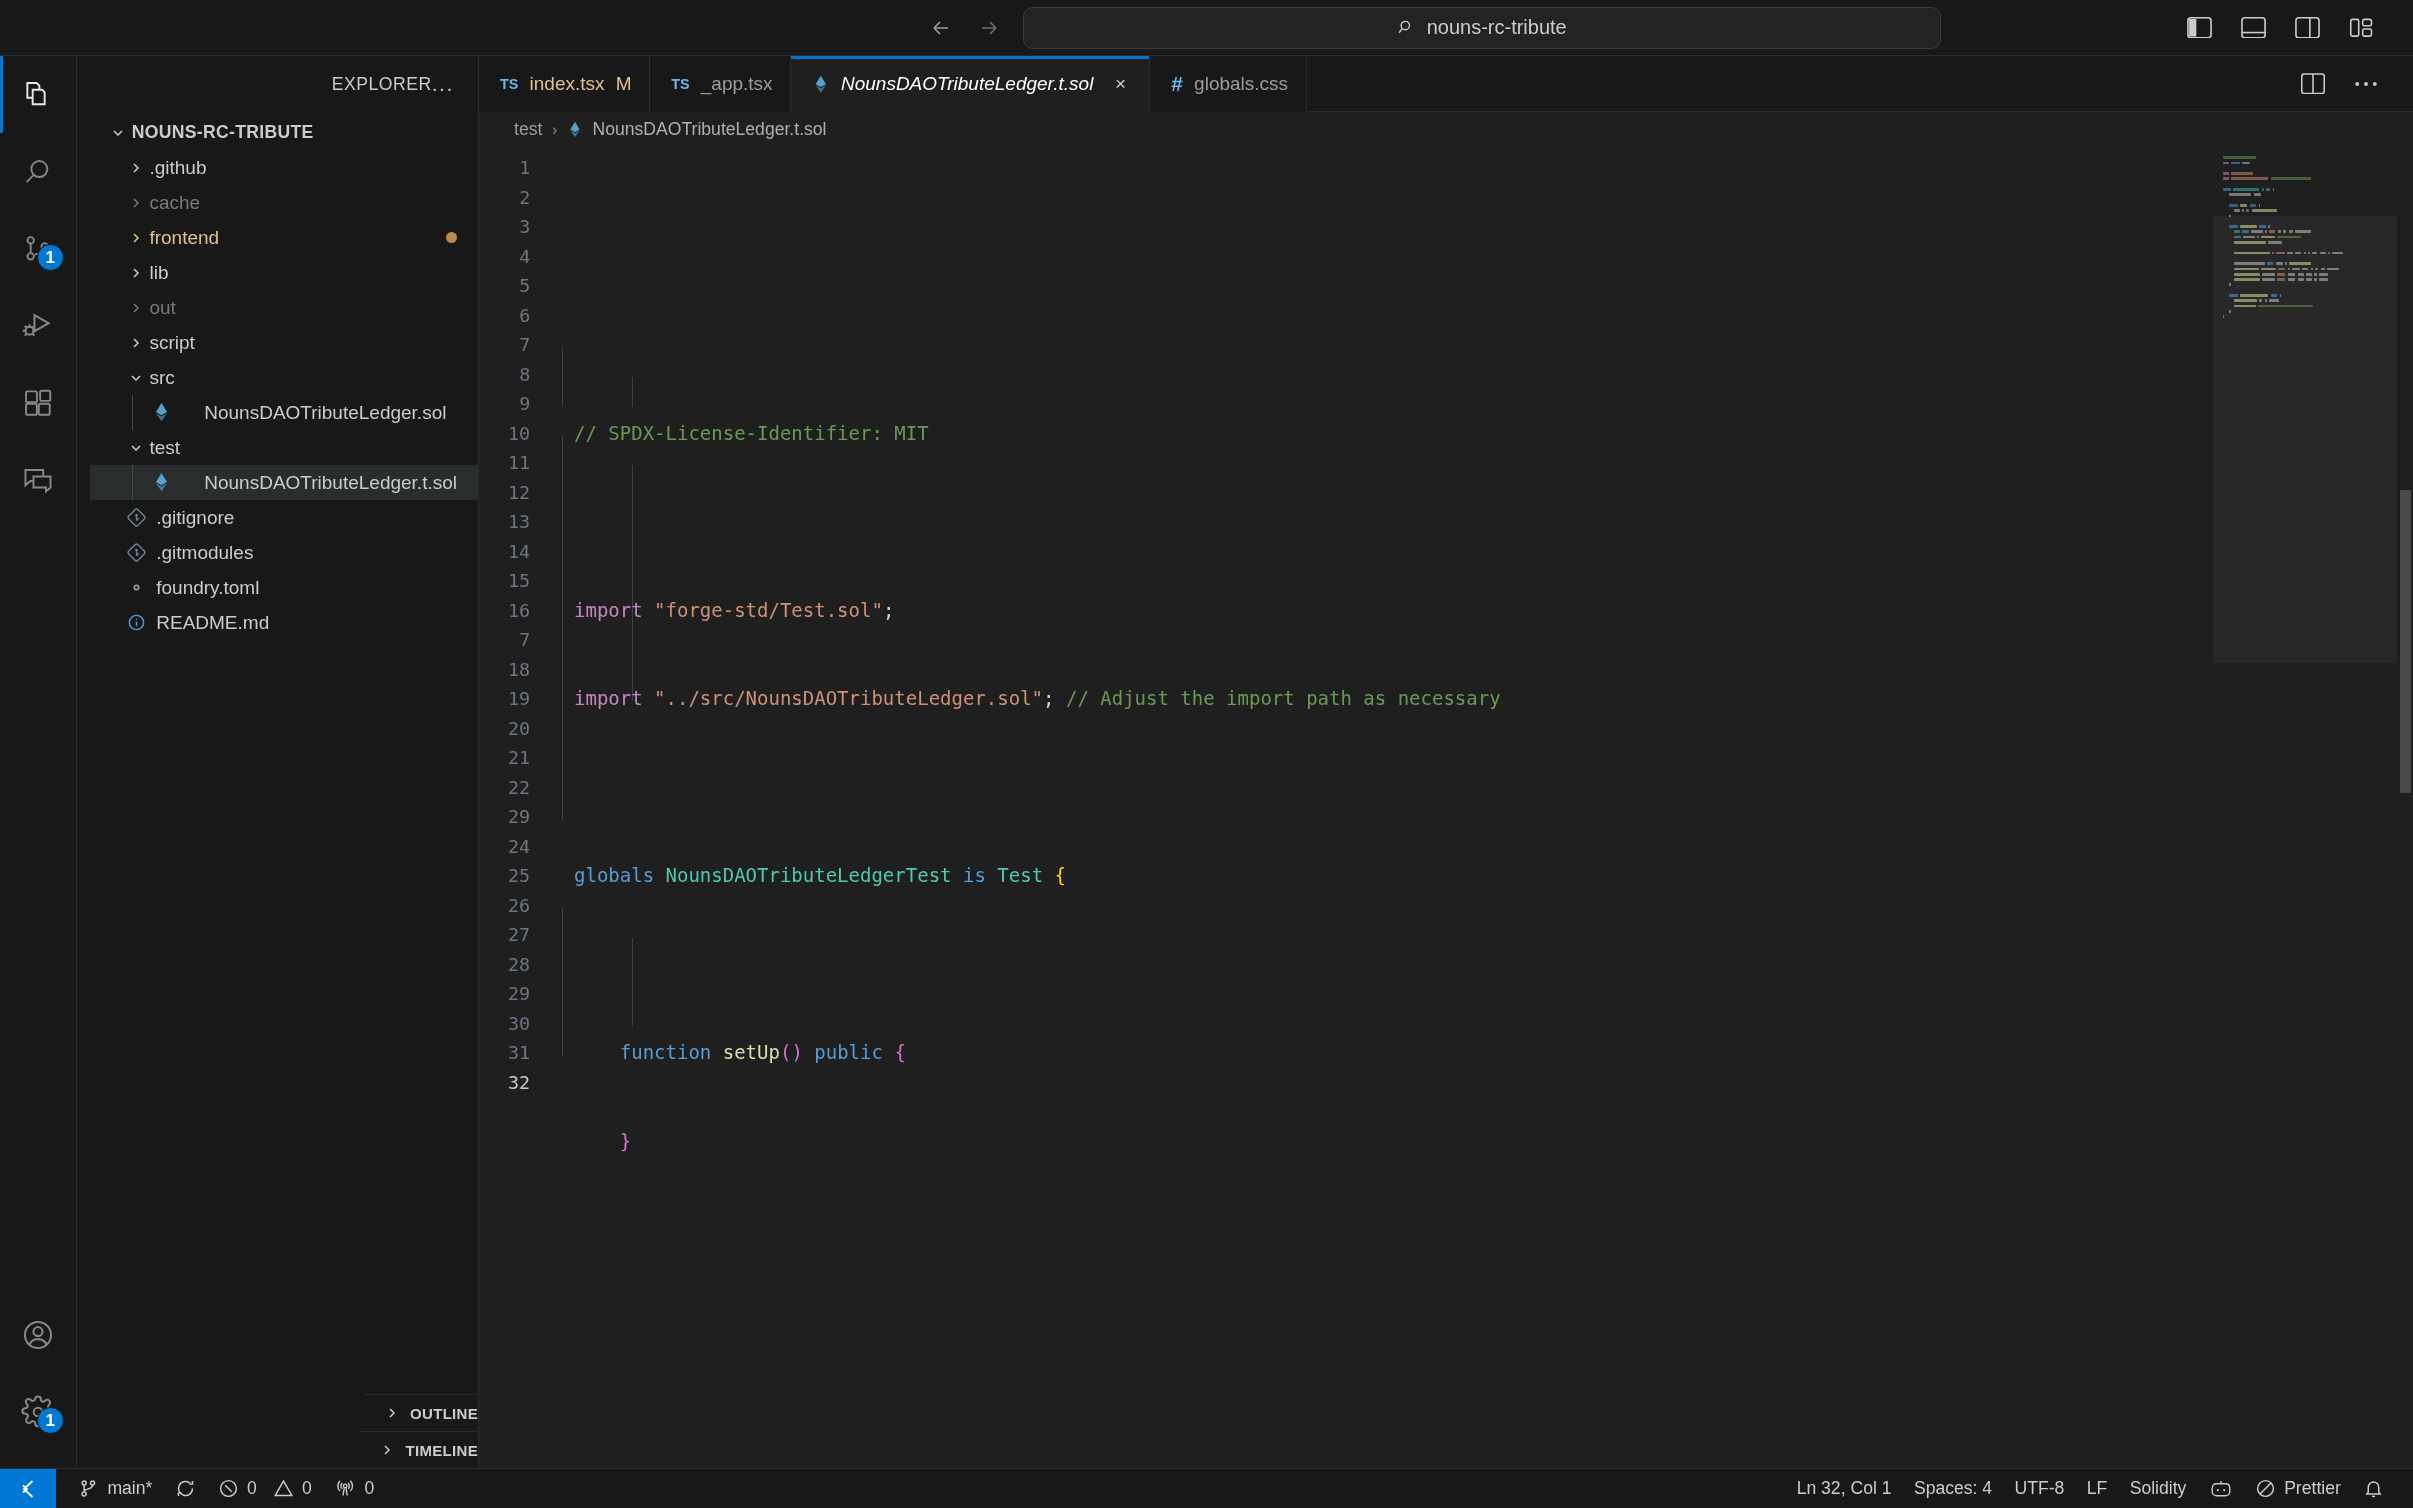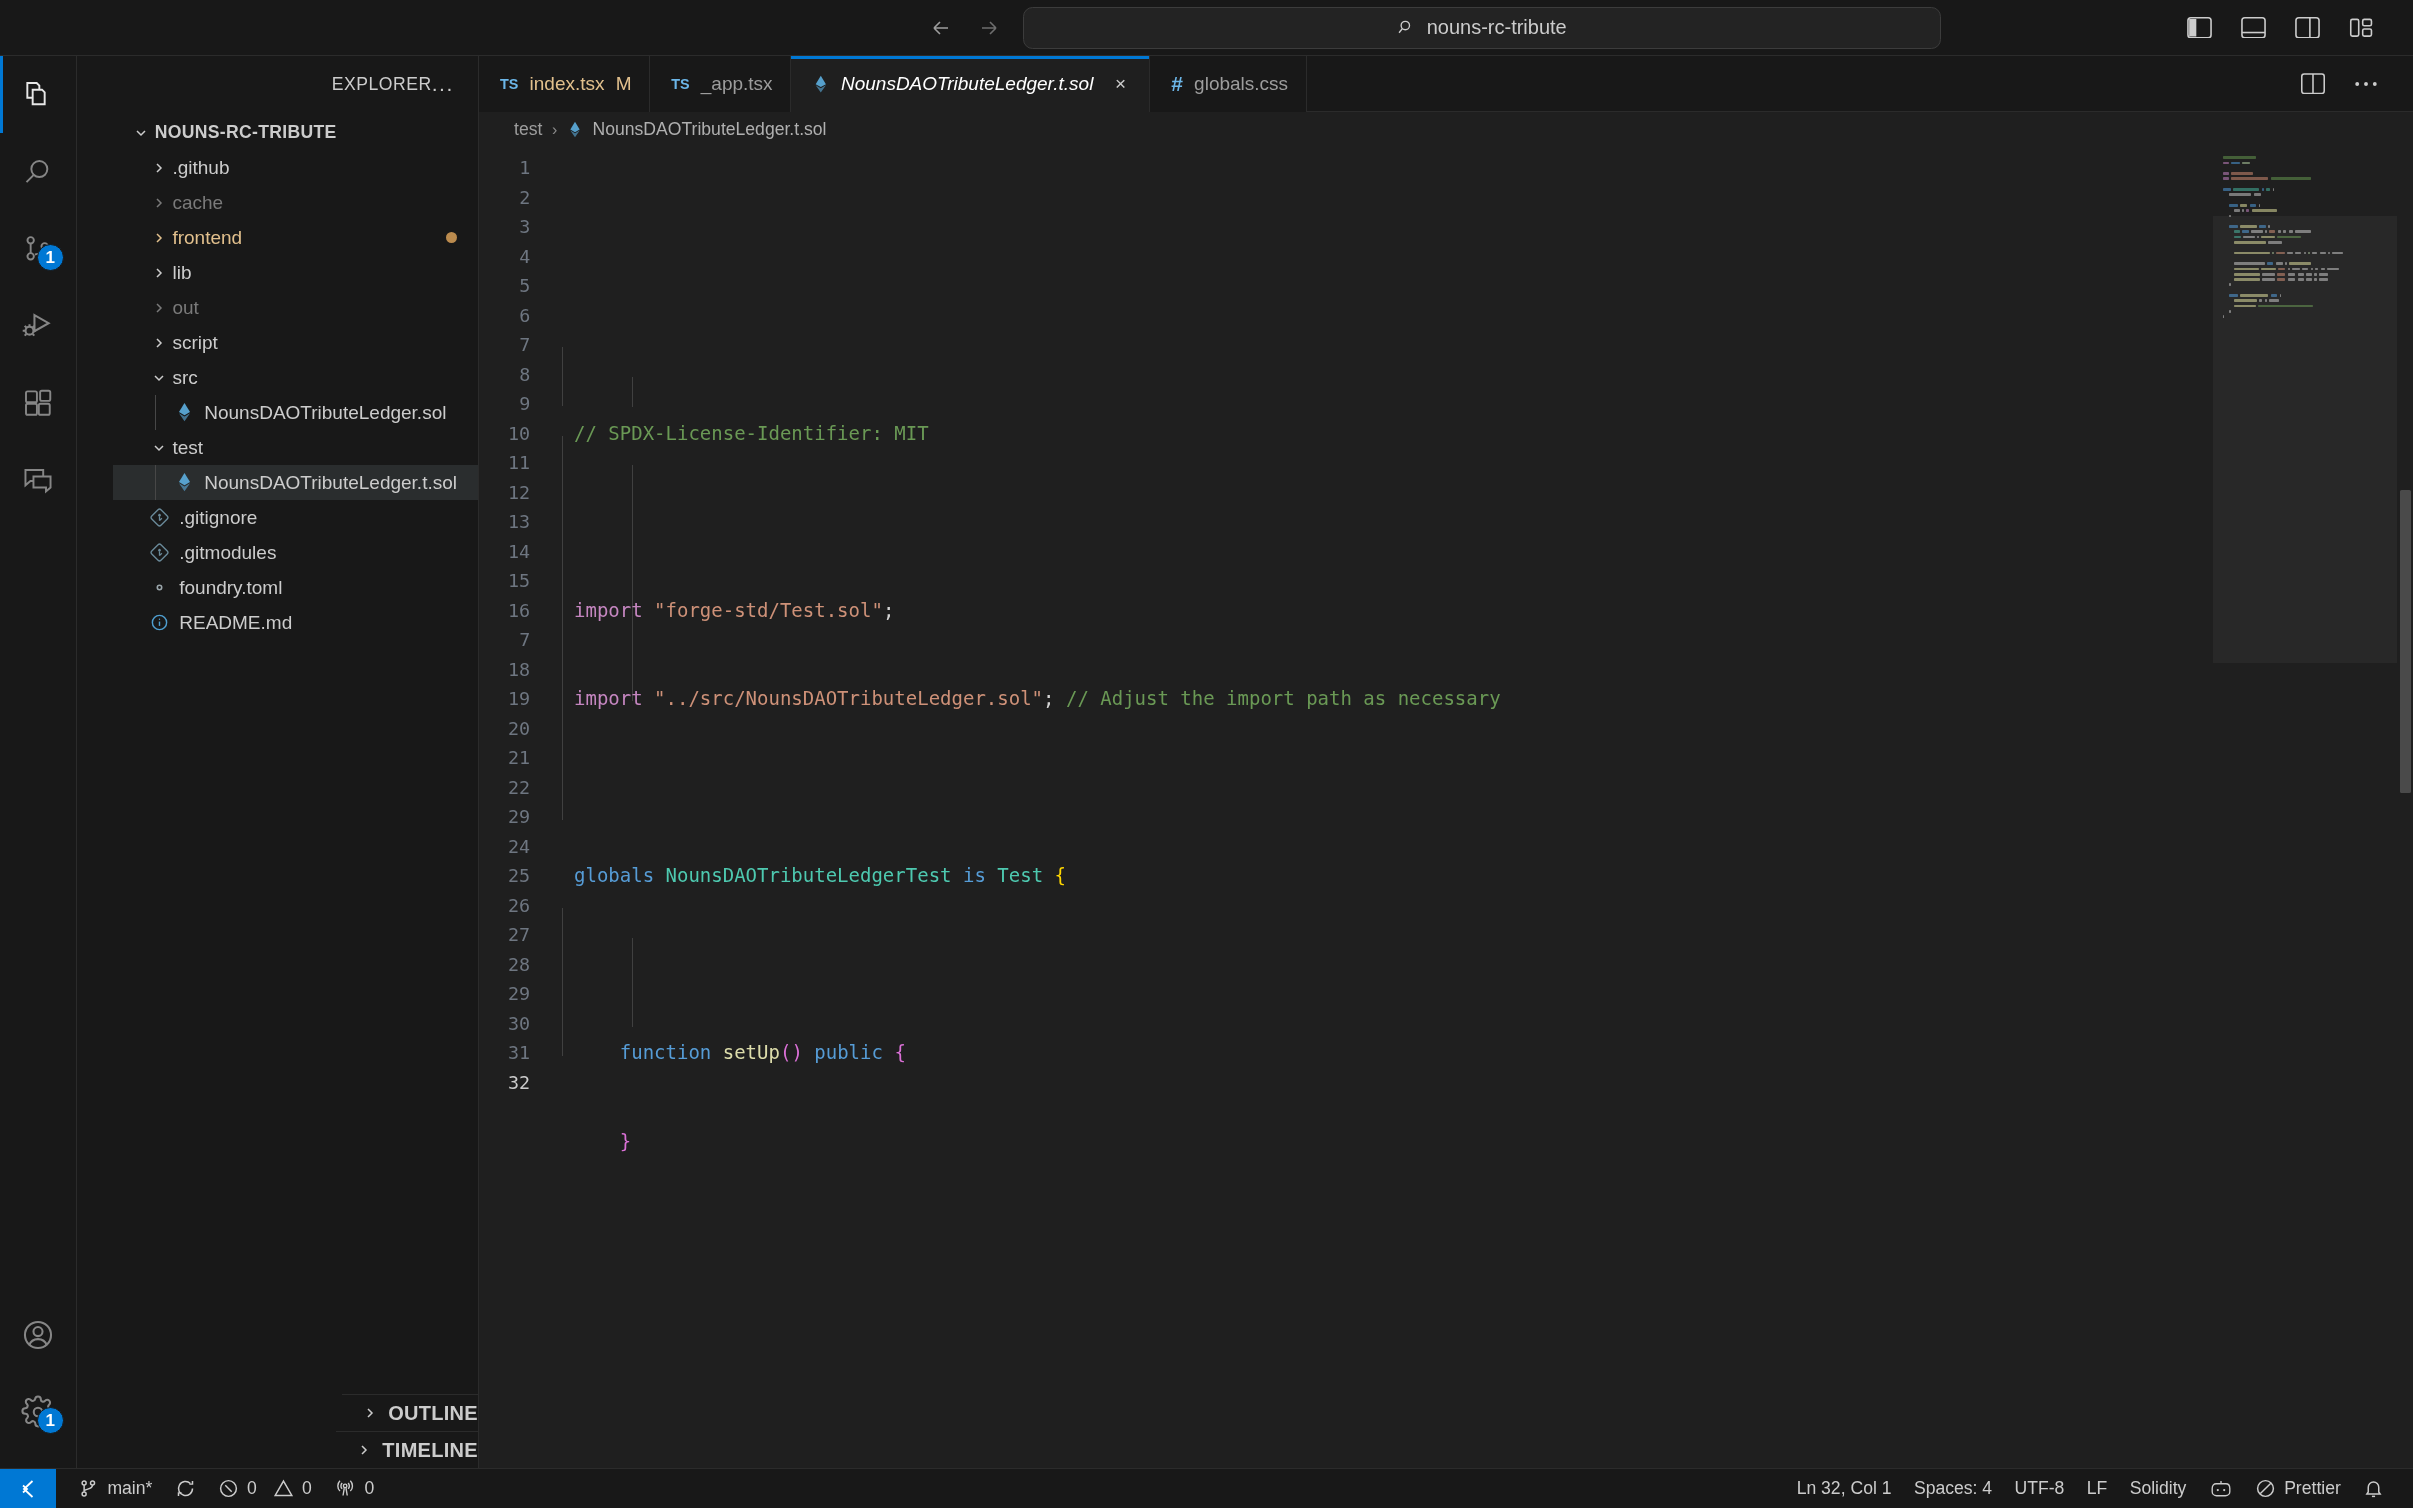--- a/index.html
+++ b/index.html
@@ -92,28 +92,28 @@
   .tw { width: 27px; flex: 0 0 27px; display:flex; align-items:center; justify-content:center; color:#cccccc; }
   .tw svg { display:block; }
   .ticon { width: 29px; flex: 0 0 29px; display:flex; align-items:center; justify-content:center; margin-right: 4.8px; }
   .tlabel { white-space: nowrap; overflow: hidden; text-overflow: ellipsis; }
   .tdot { margin-left: auto; width: 11.2px; height: 11.2px; border-radius: 50%; background: #bb8b4e; flex: 0 0 11.2px; }
   .root-label { font-weight: bold; font-size: 17.6px; letter-spacing: 0.3px; }
   .dimmed { color: #7a7a7a; }
   .modified { color: #e2c08d; }
   .indent-0 { padding-left: 14.4px; }
   .indent-1 { padding-left: 32px; }
-  .indent-2 { padding-left: 57px; }
+  .indent-2 { padding-left: 57px; gap: 23px; }
   .guide { position: absolute; left: 42px; top: 0; bottom: 0; width: 0.8px; background: #474747; }
 
   .sb-section {
     height: 37px; flex: 0 0 37px;
     display: flex; align-items: center;
     border-top: 0.8px solid #2b2b2b;
-    padding-left: 14.4px; font-size: 20px; font-weight: bold; color: #cccccc;
+    padding-left: 14.4px; font-size: 15px; font-weight: bold; color: #cccccc;
     letter-spacing: 0.3px;
   }
   .sb-section .tw { margin-right: 4.8px; }
 
   
   .editorgroup { flex: 1; display: flex; flex-direction: column; min-width: 0; background: #1f1f1f; }
 
   .tabsrow { height: 56px; flex: 0 0 56px; display: flex; background: #181818; border-bottom: 0.8px solid #2b2b2b; }
   .tabs { display: flex; min-width: 0; }
   .tab {

